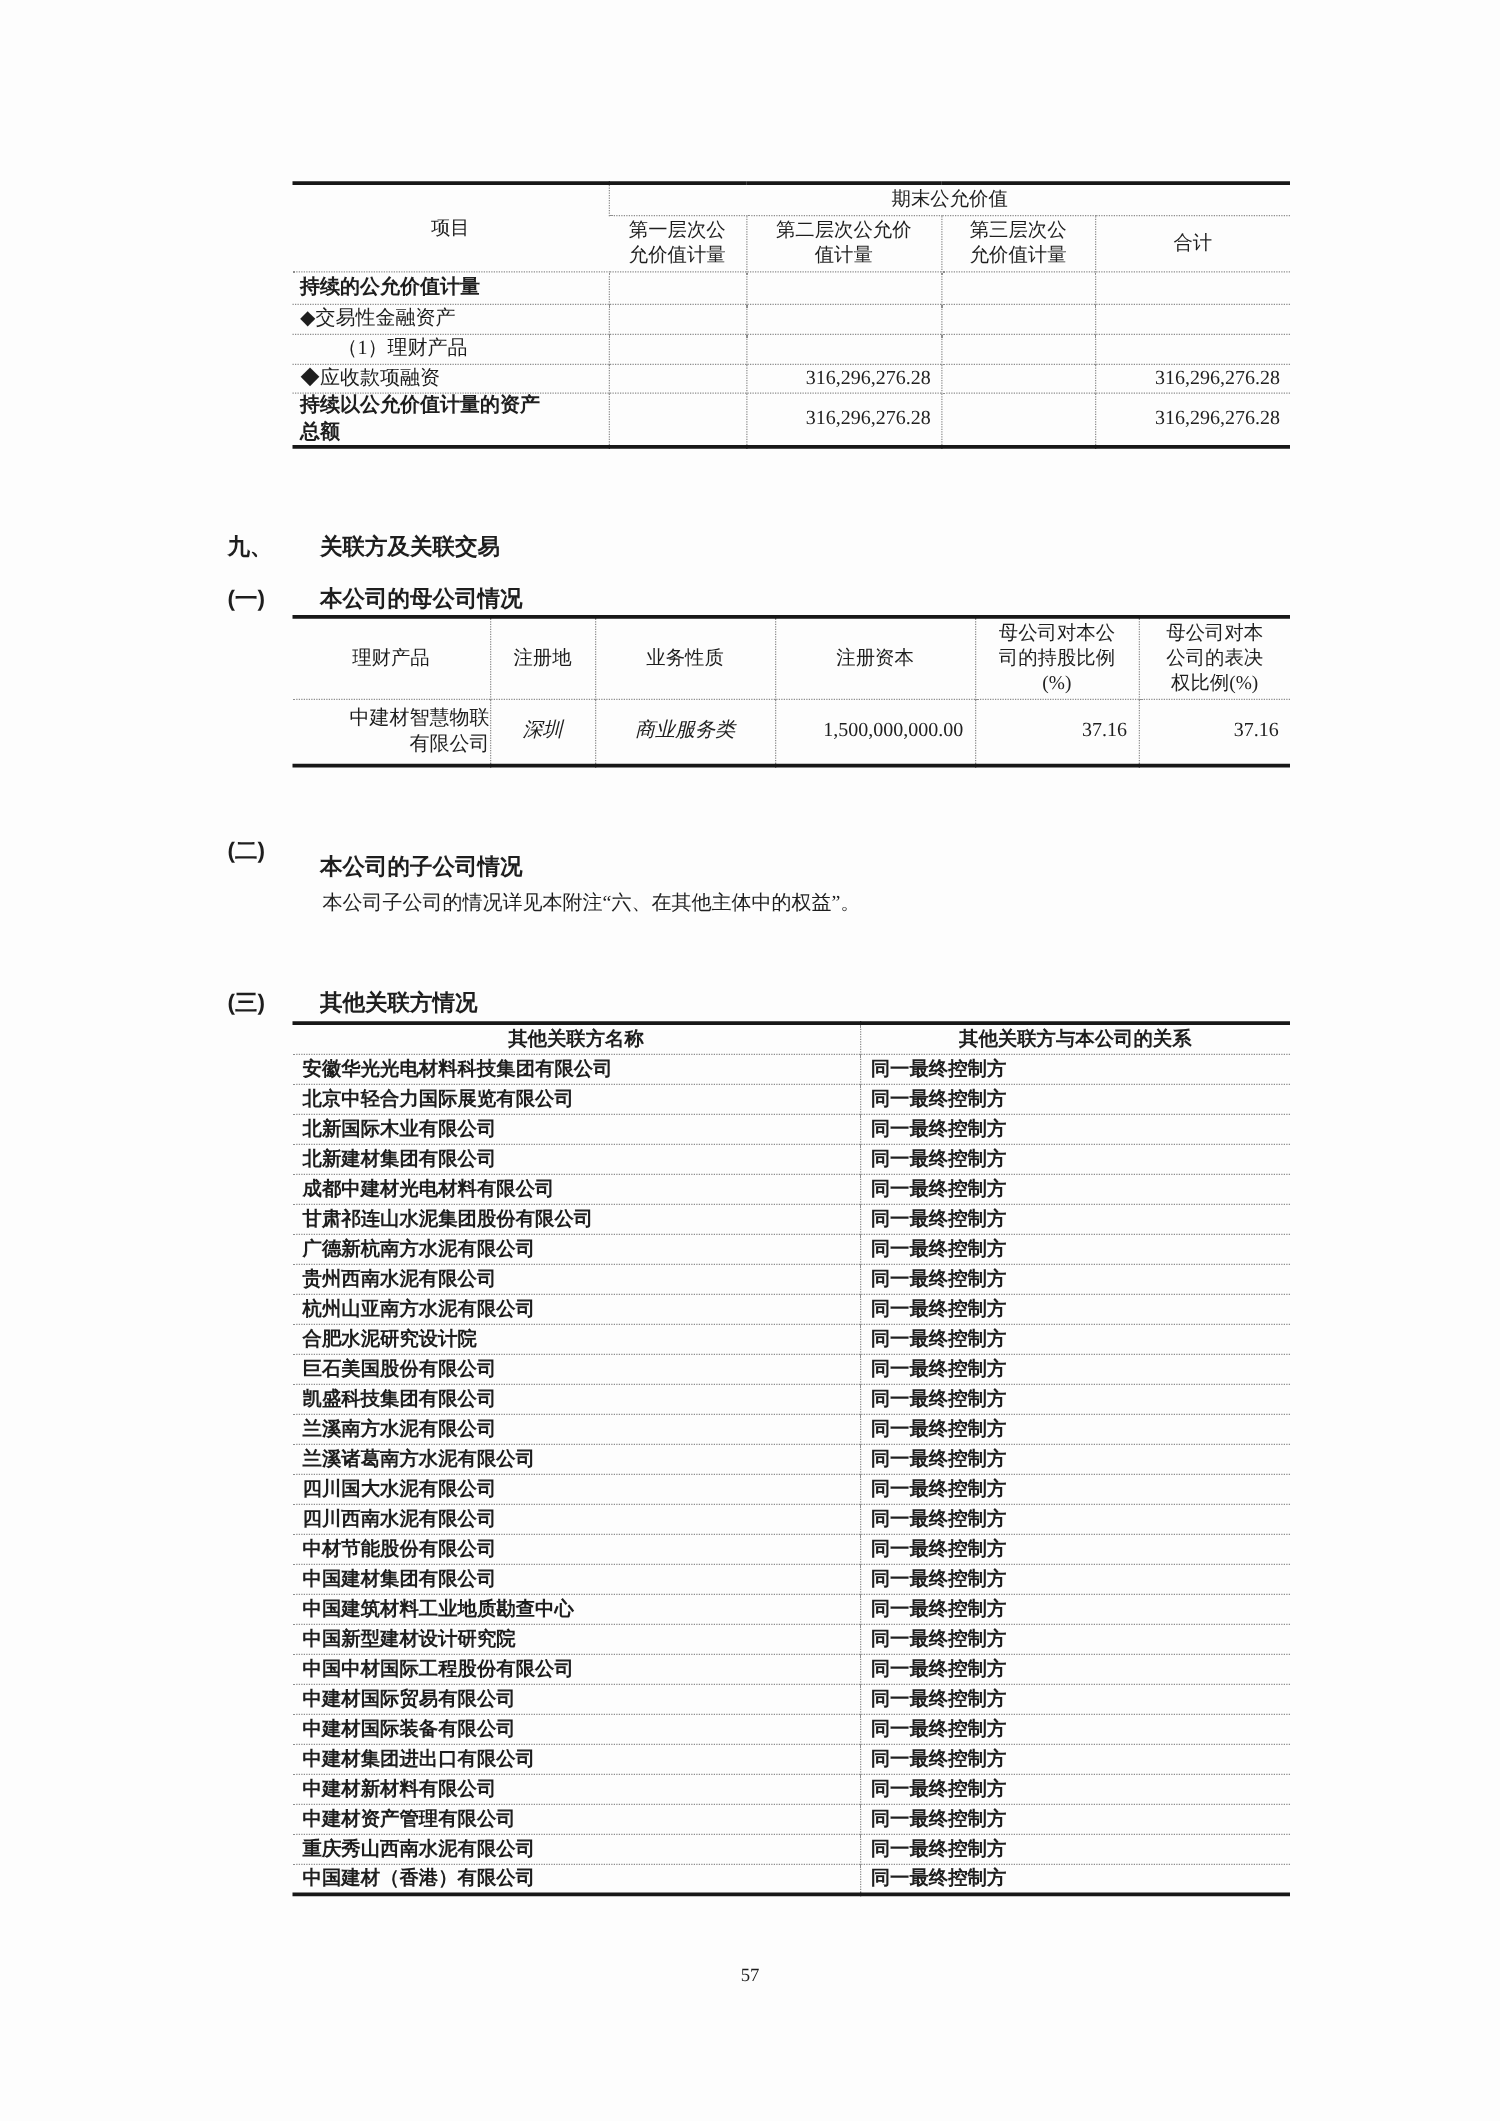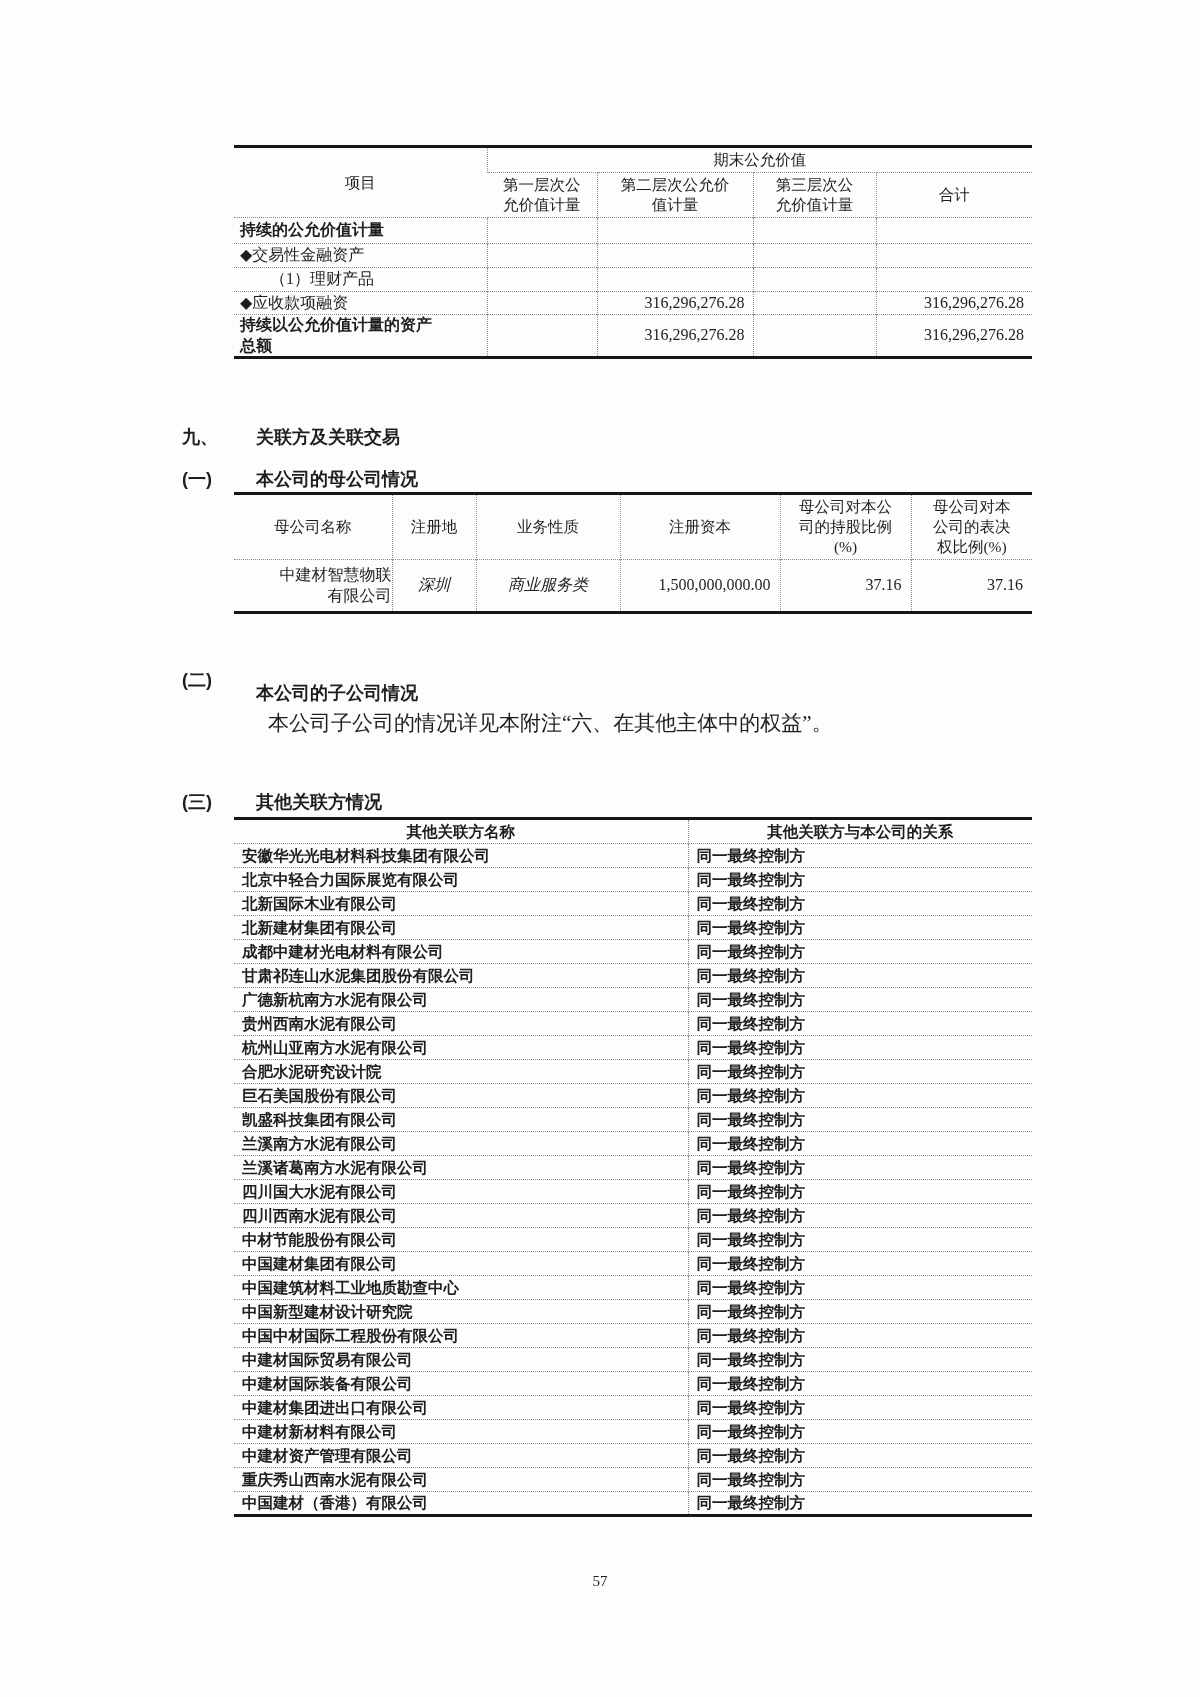--- a/index.html
+++ b/index.html
@@ -33,21 +33,21 @@
 
   
   .fv{left:234px;top:145px;width:798px;}
   .fv thead tr:nth-of-type(1){height:26px;}
   .fv thead tr:nth-of-type(2){height:45px;}
   .fv thead tr:nth-of-type(2) td{border-top:1px dotted #8d8d8d;}
   .fv tbody td{border-top:1px dotted #8d8d8d;}
   .fv tbody tr:nth-of-type(1){height:26px;}
   .fv tbody tr:nth-of-type(2){height:24px;}
   .fv tbody tr:nth-of-type(3){height:24px;margin-top:16px;}
-  .fv tbody tr:nth-of-type(4){height:23px;}
+  .fv tbody tr:nth-of-type(4){height:23px;font-family:Liberation Serif, serif;}
   .fv tbody tr:nth-of-type(5){height:43px;}
   .fv .item-h,.fv .span-h,.fv .col-h{text-align:center;}
   .fv .lbl{text-align:left;padding-left:6px;font-size:16px;}
   .fv .lbl.indent{padding-left:36px;}
   .fv .num{text-align:right;padding-right:8px;font-size:16px;}
 
   
   .pt{left:234px;top:492px;width:798px;}
   .pt thead tr{height:66px;}
   .pt tbody tr{height:53px;}
@@ -69,22 +69,22 @@
   .h-num,.h-title{
     position:absolute;
     font-family:"Liberation Sans","DejaVu Sans",sans-serif;
     font-weight:bold;
     font-size:18px;line-height:22px;
     white-space:nowrap;
   }
   .h-num{left:182px;}
   .h-title{left:256px;}
   .body-text{
-    position:absolute;left:268px;
-    font-size:21px;line-height:22px;white-space:nowrap;
+    position:absolute;left:258px;
+    font-size:16px;line-height:22px;white-space:nowrap;
   }
   .pgnum{
     position:absolute;left:0;top:1573px;width:100%;
     text-align:center;font-size:15px;
   }
 </style>
 </head>
 <body>
 
 <div class="page">
@@ -167,21 +167,21 @@
     <colgroup>
       <col style="width:158px">
         <col style="width:84px">
         <col style="width:144px">
         <col style="width:160px">
         <col style="width:131px">
         <col style="width:121px">
     </colgroup>
     <thead>
       <tr>
-        <td class="h pre">母公司名称</td>
+        <td class="h pre">理财产品</td>
         <td class="h pre">注册地</td>
         <td class="h pre">业务性质</td>
         <td class="h pre">注册资本</td>
         <td class="h pre">母公司对本公
 司的持股比例
 (%)</td>
         <td class="h pre">母公司对本
 公司的表决
 权比例(%)</td>
       </tr>

